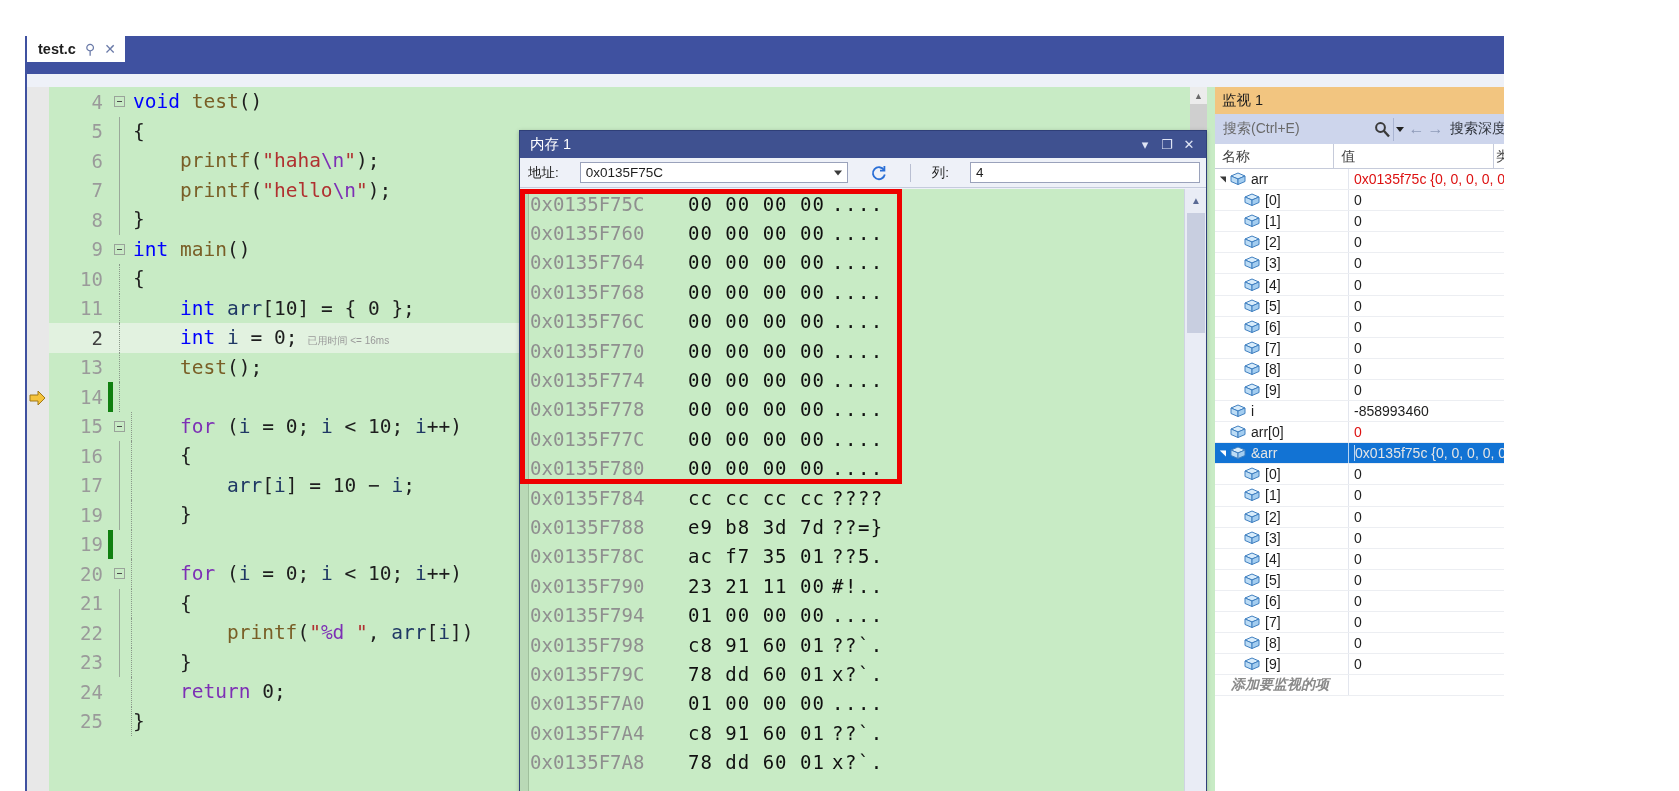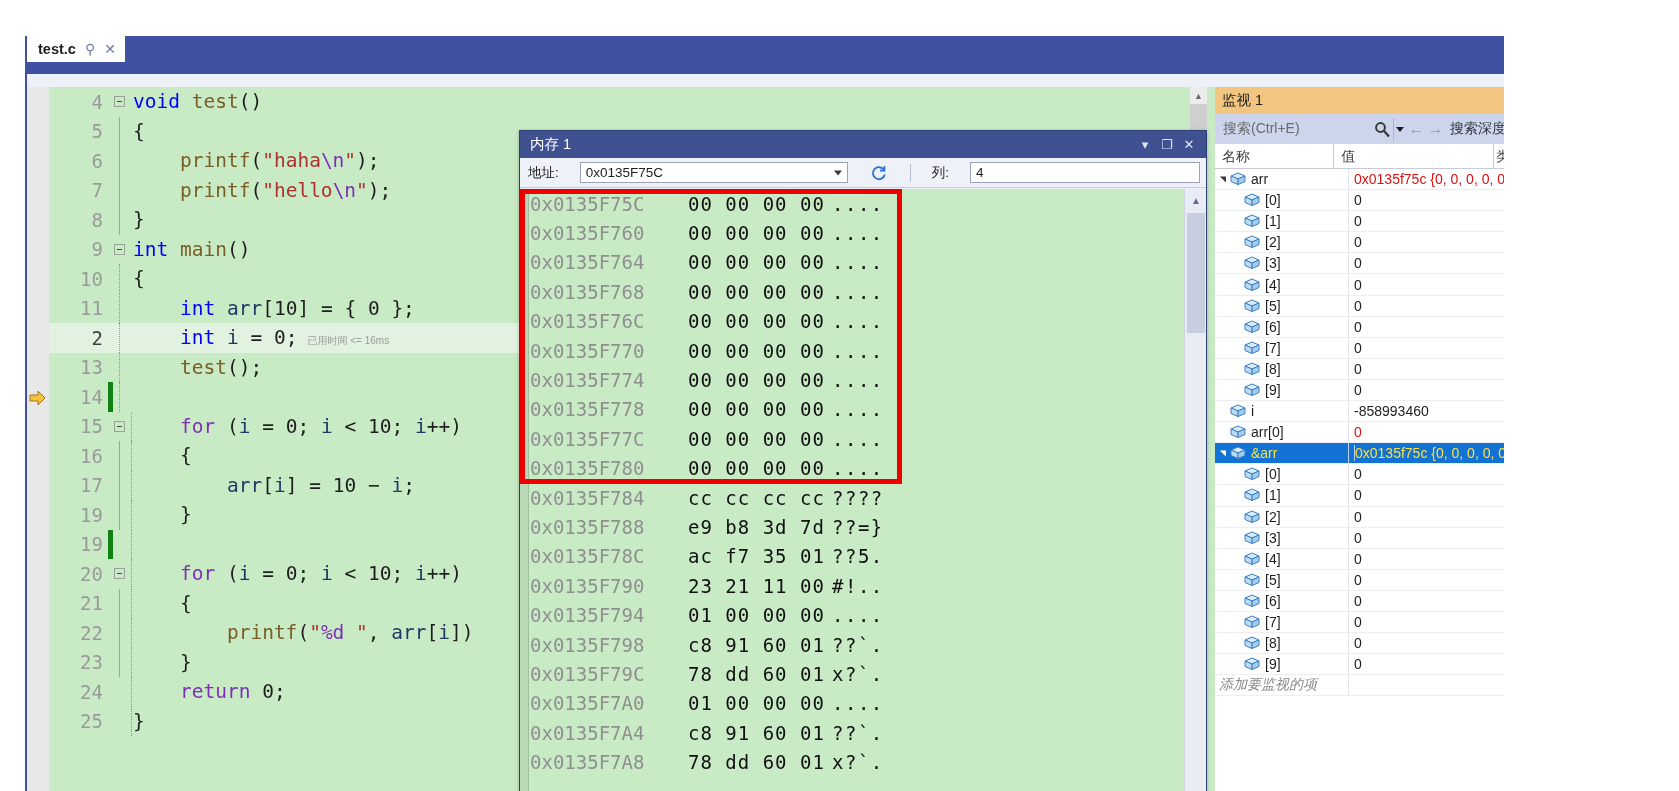--- a/index.html
+++ b/index.html
@@ -363,21 +363,21 @@
     overflow: hidden;
   }
   .wrow {
     height: 21.1px;
     display: flex; align-items: center;
     border-bottom: 1px solid #eceef2;
     font-size: 14px;
     white-space: nowrap;
   }
   .wrow.selected { background: #1273d4; }
-  .wrow.selected .w-name, .wrow.selected .w-val { color: #fde047; }
+  .wrow.selected .w-name, .wrow.selected .w-val { color: #e5e5e5; }
   .wrow.selected .w-val { border-left: 1px solid #b9d5f2; }
   .w-namecell {
     width: 134px; flex: none;
     display: flex; align-items: center;
     height: 100%;
     border-right: 1px solid #e3e6ee;
   }
   .wrow.selected .w-namecell { border-right: 1px solid #b9d5f2; }
   .w-expander {
     width: 14px; flex: none;
@@ -942,21 +942,21 @@
                     <path d="M16 4 L16 9.5 L9 12.5 L9 7 Z" fill="#a3cdf0" stroke="#3f7fc0" stroke-width="1"></path>
                   </svg></span>
                 <span class="w-name">[9]</span>
               </div>
               <div class="w-valcell">
                 <span class="w-val">0</span>
               </div>
             </div>
             <div class="wrow addwatch">
               <div class="w-namecell">
-                <span class="w-name" style="padding-left: 4px;">添加要监视的项</span>
+                <span class="w-name" style="padding-left: 16px; font-weight: bold;">添加要监视的项</span>
               </div>
               <div class="w-valcell"></div>
             </div>
           </div>
     </div>
   </div>
 
   <div class="memwin">
     <div class="memwin-title">
       <span class="mt-label">内存 1</span>

